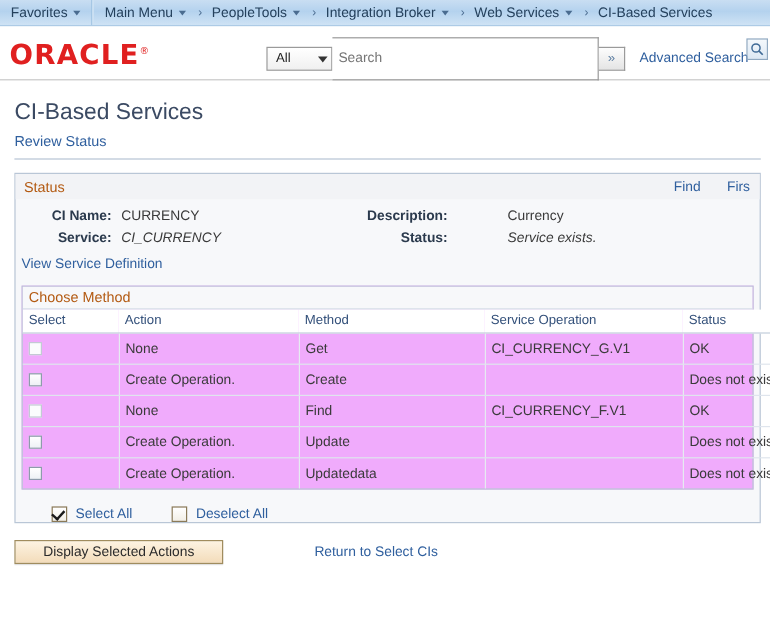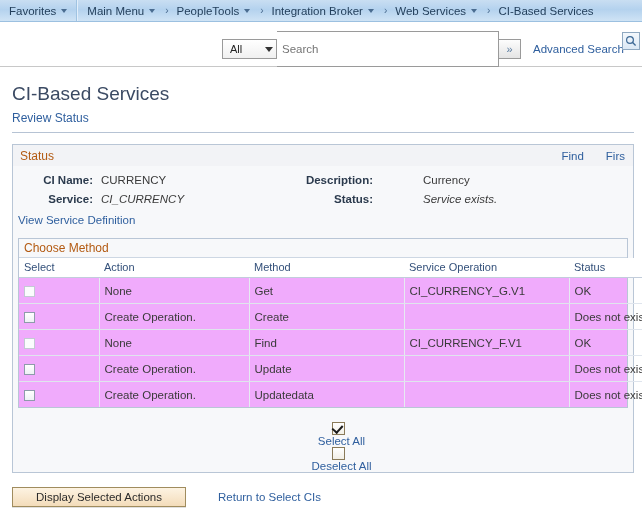--- a/index.html
+++ b/index.html
@@ -321,21 +321,20 @@
     border: 1px solid #8a7a58;
     background: linear-gradient(to bottom,#ffffff 0%, #f2efe6 100%);
   }
 
   
   .selectall-row {
     margin: 14px 0 0 30px;
     display: flex;
     align-items: center;
     font-size: 11.5px;
-    flex-direction: column;
   }
   .selectall-row .lbl {
     color: #2f5f9e;
     margin-left: 7px;
     cursor: pointer;
   }
   .gap { width: 33px; }
 
   
   .action-row {
@@ -351,21 +350,21 @@
     color: #2b2b2b;
     font-family: "Liberation Sans", sans-serif;
     font-size: 11.5px;
     text-align: center;
     line-height: 18px;
     box-sizing: border-box;
     cursor: pointer;
     box-shadow: 0 1px 0 rgba(0,0,0,0.12);
   }
   .return-link {
-    margin-left: 32px;
+    margin-left: 76px;
     color: #2f5f9e;
     font-size: 11.5px;
     cursor: pointer;
   }
 </style>
 </head>
 <body>
 
 <div class="topnav">
   <div class="nav-item first">
@@ -392,20 +391,23 @@
     <span>Web Services</span>
     <span class="nav-caret"></span>
   </div>
   <span class="nav-arrow">›</span>
   <div class="nav-item">
     <span>CI-Based Services</span>
   </div>
 </div>
 
 <div class="brandbar">
+  <div class="oracle-logo">
+    <span>ORACLE</span><sup>®</sup>
+  </div>
 
   <div class="search-area">
     <div class="scope-select">
       <span>All</span>
       <span class="scope-caret"></span>
     </div>
     <input class="search-input" type="text" placeholder="Search" value="" style="">
     <div class="search-go">
       <span>»</span>
     </div>

